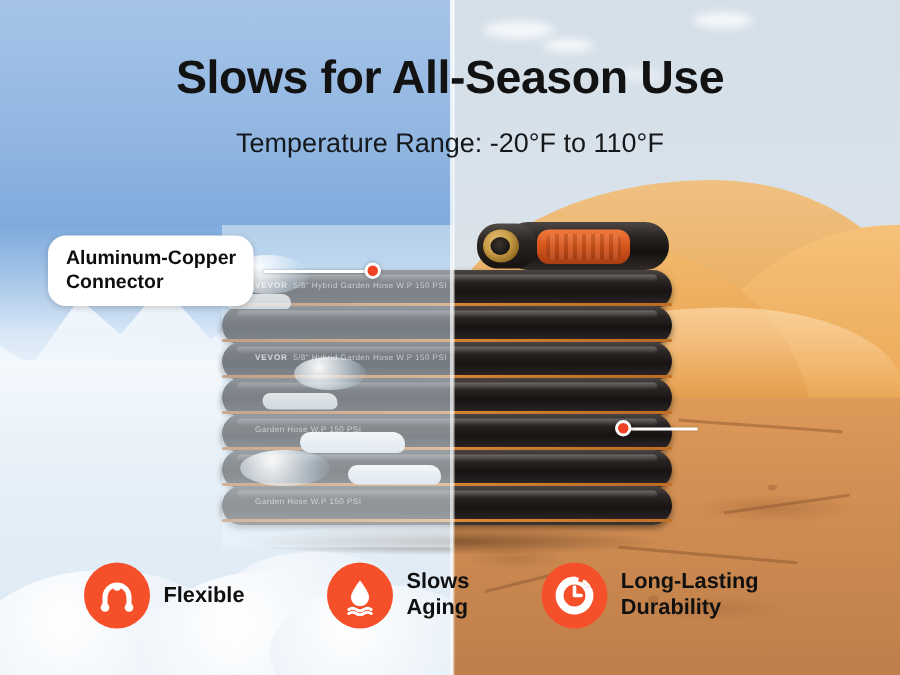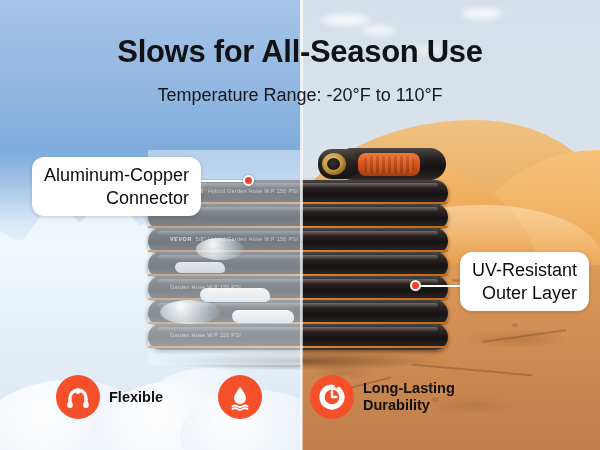--- a/index.html
+++ b/index.html
@@ -140,22 +140,22 @@
     background:linear-gradient(180deg,#ffffff,#e4eff8);opacity:.92;}
 
   
   .headline{position:absolute;left:0;right:0;top:36px;text-align:center;z-index:8;
     font-size:31px;font-weight:bold;color:#121212;letter-spacing:-.3px;line-height:1;}
   .subhead{position:absolute;left:0;right:0;top:86px;text-align:center;z-index:8;
     font-size:18px;color:#15181b;line-height:1;}
 
   
   .callout{position:absolute;z-index:9;background:#fff;border-radius:12px;
-    padding:7px 12px;font-size:18px;font-weight:normal;color:#0d0d0d;line-height:1.25;
-    text-align:right;box-shadow:0 1px 4px rgba(0,0,0,.18);white-space:pre-line;}
+    padding:7px 12px;font-size:13px;font-weight:bold;color:#0d0d0d;line-height:1.25;
+    text-align:left;box-shadow:0 1px 4px rgba(0,0,0,.18);white-space:pre-line;}
   .callout-left{left:32px;top:157px;}
   .callout-right{left:460px;top:252px;}
   .leader{position:absolute;height:2px;background:#fff;z-index:8;box-shadow:0 0 2px rgba(0,0,0,.2);}
   .leader-left{left:176px;top:180px;width:74px;}
   .leader-right{left:415px;top:285px;width:50px;}
   .dot{position:absolute;width:11px;height:11px;border-radius:50%;background:#ef4123;
     border:2.5px solid #fff;box-sizing:border-box;z-index:9;box-shadow:0 0 3px rgba(0,0,0,.3);}
   .dot-left{left:243px;top:175px;}
   .dot-right{left:410px;top:280px;}
 
@@ -282,22 +282,20 @@
   <div class="headline">Slows for All-Season Use</div>
   <div class="subhead">Temperature Range: -20°F to 110°F</div>
 
   <div class="leader leader-left"></div>
   <div class="dot dot-left"></div>
   <div class="callout callout-left">Aluminum-Copper
 Connector</div>
 
   <div class="leader leader-right"></div>
   <div class="dot dot-right"></div>
-  <div class="callout callout-right">UV-Resistant
-Outer Layer</div>
 
   <div class="features">
 
     <div class="feature f1">
       <div class="ficon">
         <svg width="28" height="28" viewBox="0 0 28 28" aria-hidden="true">
           <path d="M6 22 V15 A8 8 0 0 1 22 15 V22" fill="none" stroke="#fff" stroke-width="3.4" stroke-linecap="round"></path>
           <circle cx="6" cy="22" r="2.9" fill="#fff"></circle>
           <circle cx="22" cy="22" r="2.9" fill="#fff"></circle>
           <circle cx="14" cy="8.2" r="2.6" fill="#fff"></circle>
@@ -307,20 +305,22 @@
     </div>
 
     <div class="feature f2">
       <div class="ficon">
         <svg width="28" height="28" viewBox="0 0 28 28" aria-hidden="true">
           <path d="M14 4 C14 4 20 11.4 20 15.1 C20 18.5 17.3 21 14 21 C10.7 21 8 18.5 8 15.1 C8 11.4 14 4 14 4 Z" fill="#fff"></path>
           <path d="M6.5 23.3 q2.5-1.7 5 0 t5 0 t5 0" fill="none" stroke="#fff" stroke-width="1.9" stroke-linecap="round"></path>
           <path d="M6.5 26 q2.5-1.7 5 0 t5 0 t5 0" fill="none" stroke="#fff" stroke-width="1.9" stroke-linecap="round"></path>
         </svg>
       </div>
+      <div class="flabel">Slows
+Aging</div>
     </div>
 
     <div class="feature f3">
       <div class="ficon">
         <svg width="30" height="30" viewBox="0 0 30 30" aria-hidden="true">
           <path d="M15 4 a11 11 0 1 0 10.4 7.4" fill="none" stroke="#fff" stroke-width="3.2" stroke-linecap="round"></path>
           <circle cx="15" cy="15" r="11" fill="none" stroke="#fff" stroke-width="2.4" stroke-dasharray="2.2 3"></circle>
           <circle cx="15" cy="15" r="8.6" fill="none" stroke="#fff" stroke-width="2.6"></circle>
           <path d="M15 9.4 V15 H19.4" fill="none" stroke="#fff" stroke-width="2.4" stroke-linecap="round" stroke-linejoin="round"></path>
           <path d="M22.2 4.6 L25.8 8.4 L21.4 10" fill="#fff"></path>

